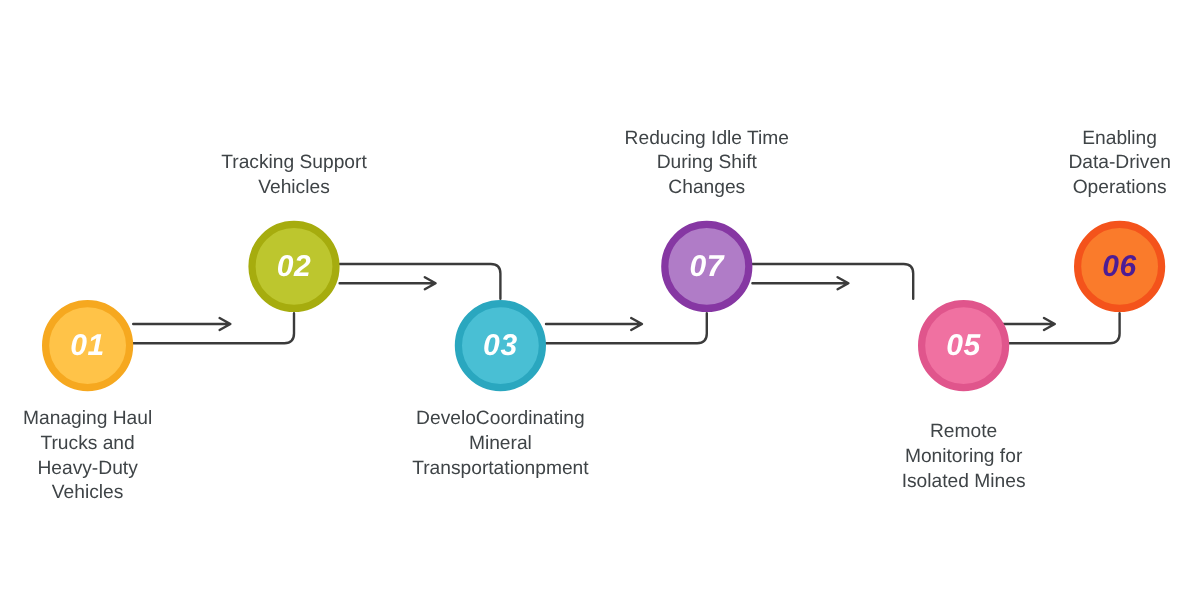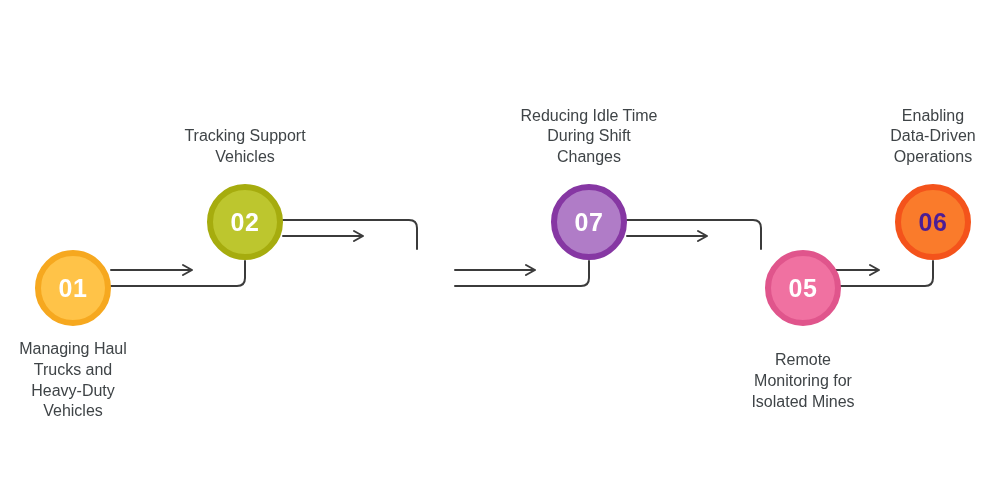--- a/index.html
+++ b/index.html
@@ -15,21 +15,21 @@
     stroke-linecap: round;
     stroke-linejoin: round;
   }
   .step { position: absolute; width: 76px; height: 76px; }
   .circle {
     box-sizing: border-box;
     width: 76px; height: 76px;
     border-radius: 50%;
     background: var(--fill, #ccc);
     border: 6px solid var(--ring, #999);
-    display: flex; align-items: center; justify-content: center;
+    display: flex; align-items: center; justify-content: center; font-style: italic;
   }
   .num {
     color: #ffffff;
     font-size: 25px;
     font-weight: 700;
     letter-spacing: 0.5px;
   }
   .label {
     position: absolute;
     left: 50%;
@@ -79,20 +79,28 @@
   </div>
 
   <div class="step top" style="left: 207px; top: 184px; --ring: #A6AC0E; --fill: #BDC62E;">
     <div class="circle">
       <span class="num" style="color: rgb(255, 255, 255);">02</span>
     </div>
     <div class="label" style="color: rgb(63, 68, 71);">Tracking Support
 Vehicles</div>
   </div>
 
+  <div class="step bottom" style="left: 379px; top: 250px; --ring: #2AA7BF; --fill: #49BFD4;">
+    <div class="circle">
+      <span class="num" style="color: rgb(255, 255, 255);">03</span>
+    </div>
+    <div class="label" style="color: rgb(63, 68, 71);">DeveloCoordinating
+Mineral
+Transportationpment</div>
+  </div>
 
   <div class="step top" style="left: 551px; top: 184px; --ring: #8637A3; --fill: #B07CC7;">
     <div class="circle">
       <span class="num" style="color: rgb(255, 255, 255);">07</span>
     </div>
     <div class="label" style="color: rgb(63, 68, 71);">Reducing Idle Time
 During Shift
 Changes</div>
   </div>
 

